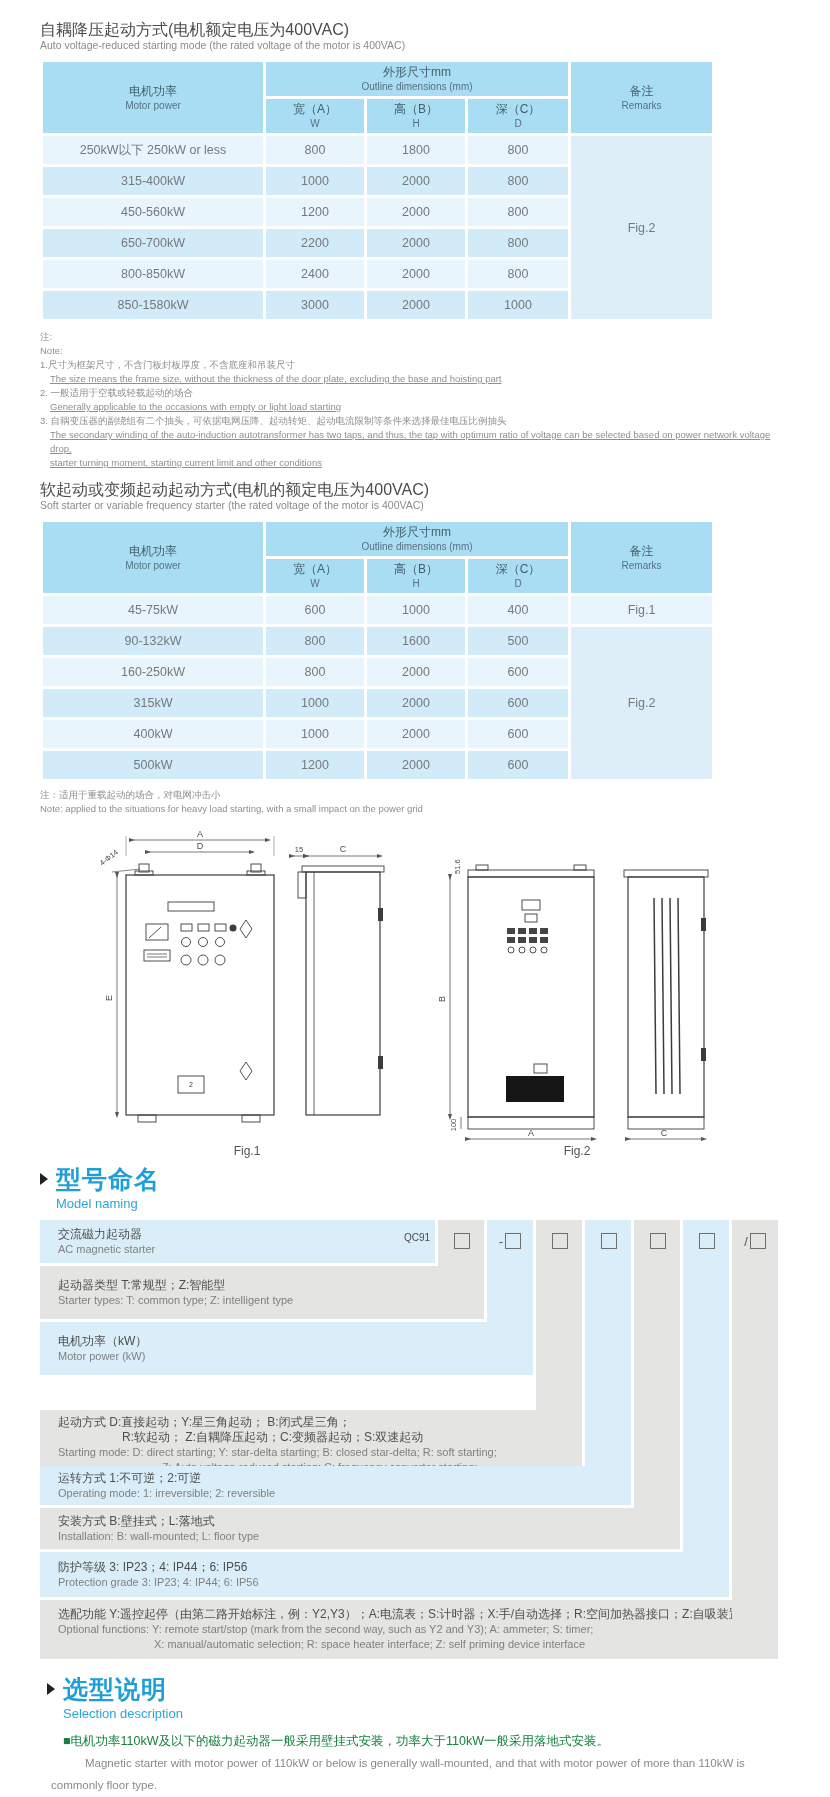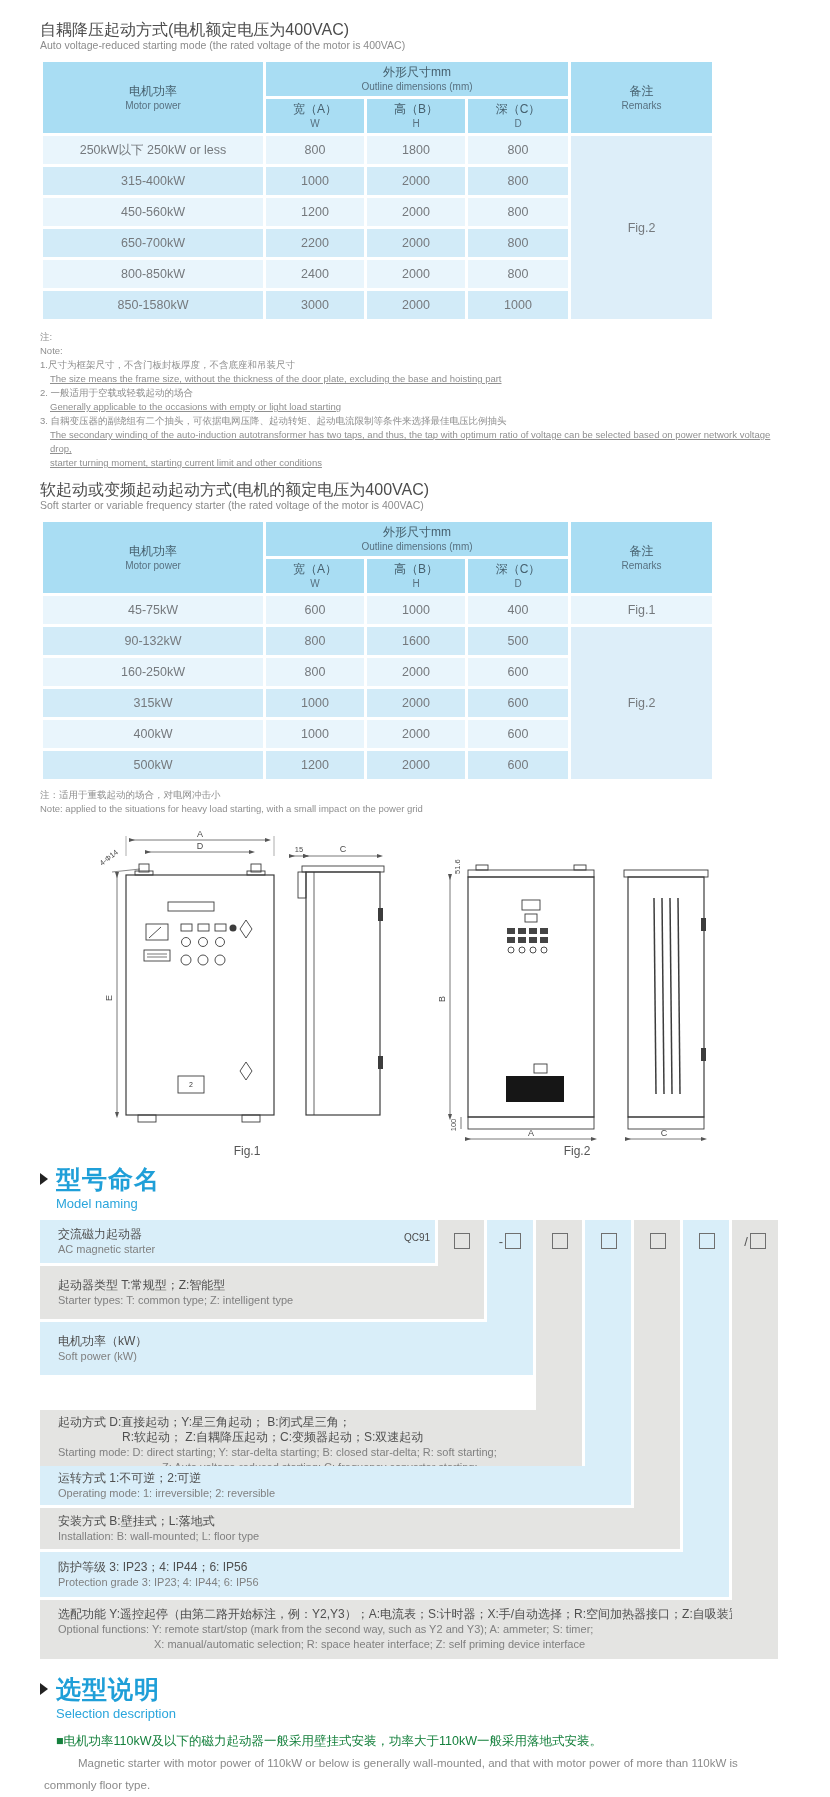--- a/index.html
+++ b/index.html
@@ -52,21 +52,21 @@
   .m-cn{font-size:12px;color:#4f4f4f;line-height:16px;}
   .m-en{font-size:11px;color:#808080;line-height:15px;}
   .m-line{line-height:15px;}
   .pad64{padding-left:64px;} .pad104{padding-left:104px;} .pad96{padding-left:96px;}
   .code-prefix{font-size:13px;color:#555;margin-right:2px;}
   .code-box{width:14px;height:14px;border:1.5px solid #6f6f6f;display:inline-block;background:transparent;}
   .code-slot{position:absolute;top:13px;width:46px;display:flex;align-items:center;justify-content:center;}
   .model-prefix{position:absolute;left:320px;top:12px;width:70px;text-align:right;font-size:10px;color:#4a4a4a;}
 
   
-  .sel{margin-top:14px;}
+  .sel{margin-top:14px;margin-left:7px;}
   .sel-p{line-height:22px;}
   .sel-cn{font-size:12.5px;color:#15803d;}
   .sel-en{font-size:11.5px;color:#8a8a8a;}
   .p1cn{margin-left:16px;margin-top:8px;}
   .p1en{margin-left:4px;text-indent:34px;width:740px;}
 
   
   text{font-family:"Liberation Sans","DejaVu Sans",sans-serif;}
   .dim-t{font-size:9px;fill:#4a4a4a;}
   .dim-s{font-size:7.5px;fill:#4a4a4a;}
@@ -395,21 +395,21 @@
     <div class="m-row bg-lb" style="top:0;height:43px;width:395px;">
       <div class="m-cn">交流磁力起动器</div>
       <div class="m-en">AC magnetic starter</div>
     </div>
     <div class="m-row bg-g" style="top:46px;height:53px;width:444px;">
       <div class="m-cn">起动器类型  T:常规型；Z:智能型</div>
       <div class="m-en">Starter types: T: common type; Z: intelligent type</div>
     </div>
     <div class="m-row bg-lb" style="top:102px;height:53px;width:493px;">
       <div class="m-cn">电机功率（kW）</div>
-      <div class="m-en">Soft power (kW)</div>
+      <div class="m-en">Motor power (kW)</div>
     </div>
     <div class="m-row bg-g" style="top:158px;height:85px;width:542px;margin-top:32px;">
       <div class="m-cn m-line">起动方式  D:直接起动；Y:星三角起动；   B:闭式星三角；</div>
       <div class="m-cn m-line pad64">R:软起动；   Z:自耦降压起动；C:变频器起动；S:双速起动</div>
       <div class="m-en m-line">Starting mode: D: direct starting; Y: star-delta starting; B: closed star-delta; R: soft starting;</div>
       <div class="m-en m-line pad104">Z: Auto voltage-reduced starting; C: frequency converter starting;</div>
       <div class="m-en m-line pad104">S: double speed starting</div>
     </div>
     <div class="m-row bg-lb" style="top:246px;height:39px;width:591px;">
       <div class="m-cn">运转方式  1:不可逆；2:可逆</div>

